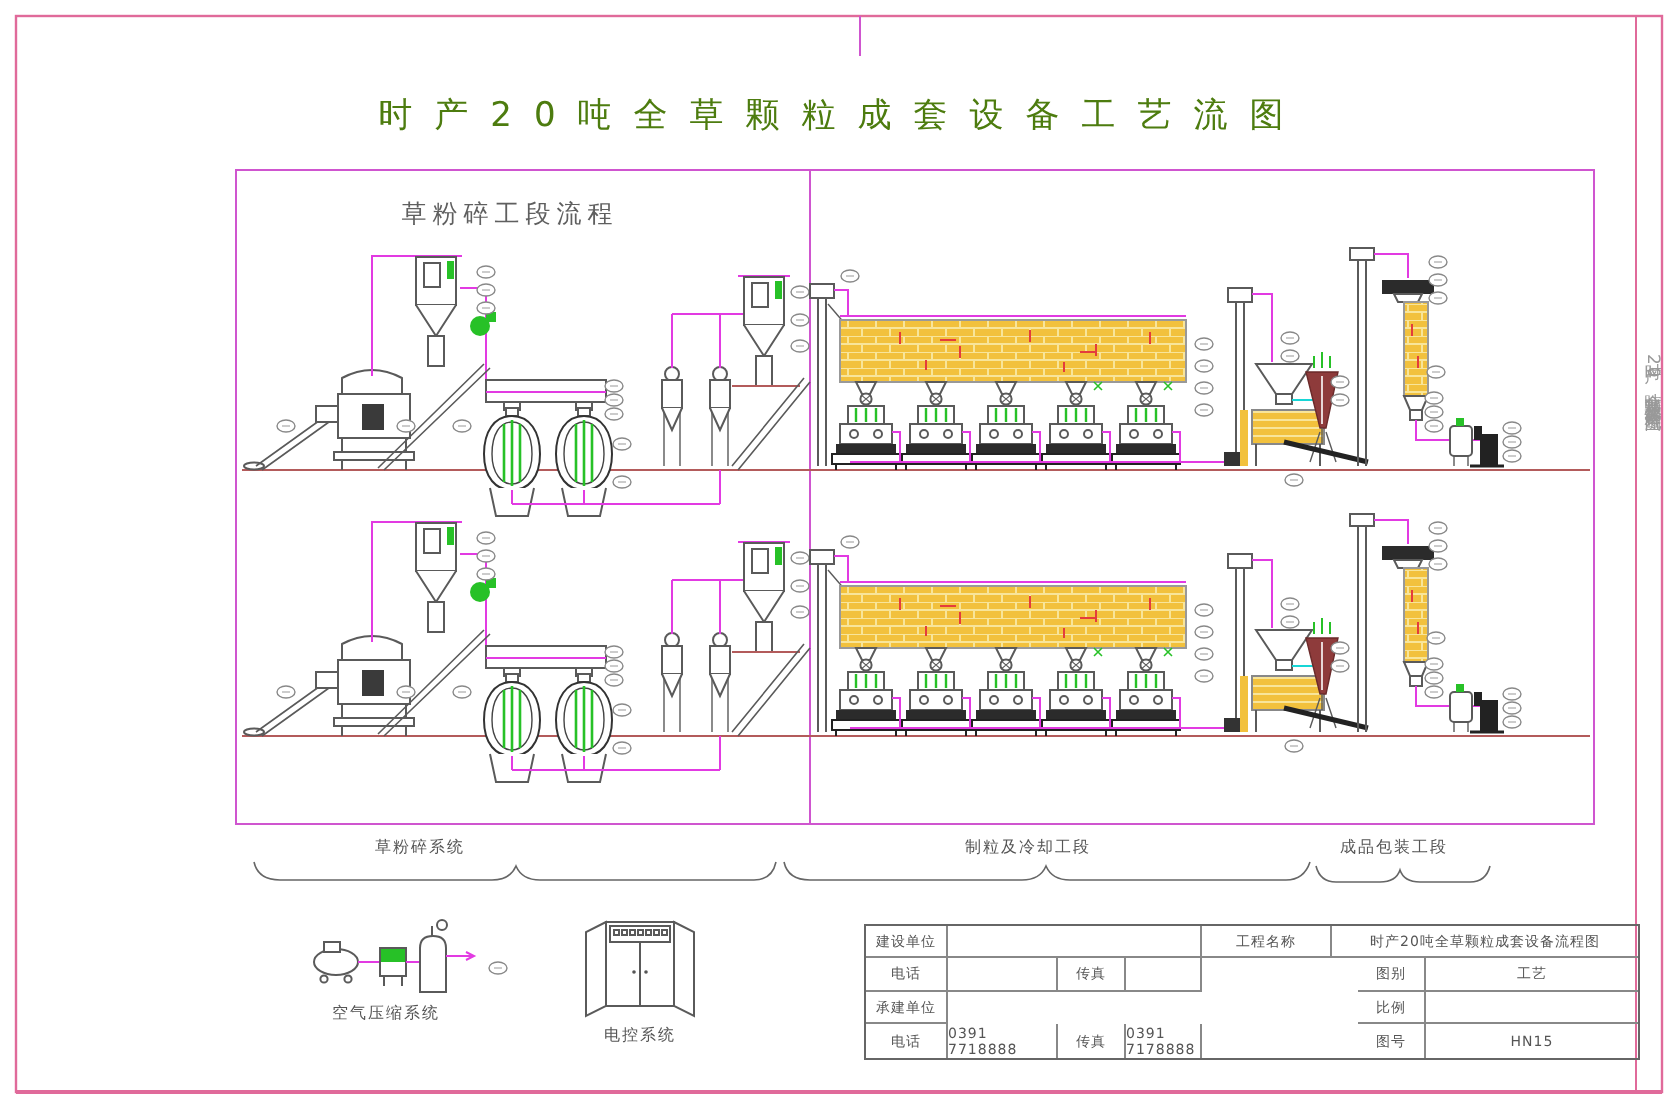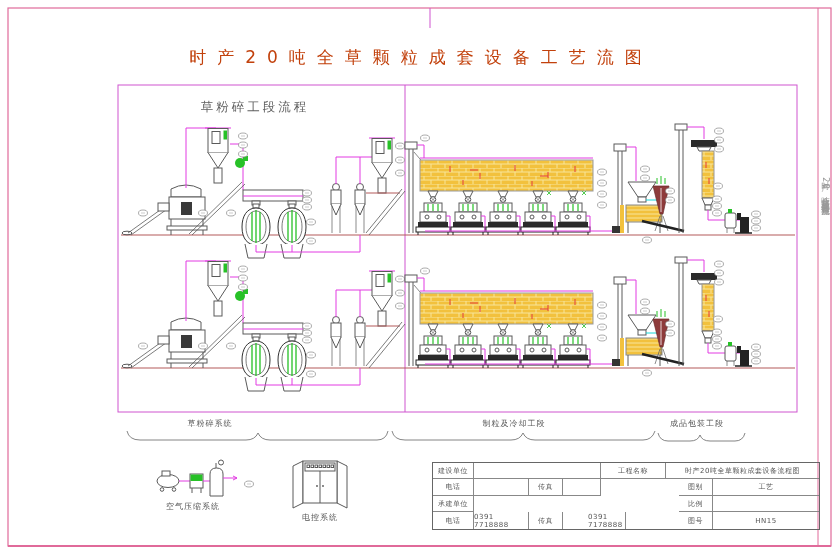--- a/index.html
+++ b/index.html
@@ -1,20 +1,20 @@
 <!DOCTYPE html>
 <html style="--pipe: #e23ae2; --frame: #cf55cf; --border_pink: #e06a9a; --ground: #b35b5b; --yellow: #f2c13d; --yellow_light: #f8e59a; --red: #e43c3c; --green: #27c127; --cyan: #17d6d6; --maroon: #8e3b3b; --dark: #222222; --line_gray: #5a5a5a;"><head>
 <meta charset="utf-8">
 <style>
   html,body{margin:0;padding:0;background:#ffffff;font-family:"DejaVu Sans","Liberation Sans",sans-serif;}
   #page{position:relative;width:839px;height:560px;background:#fff;overflow:hidden;}
   #page svg{position:absolute;left:0;top:0;}
   .ovl{position:absolute;color:#666;white-space:nowrap;}
   .ctr{transform:translateX(-50%);}
-  #title{top:46px;left:421px;font-size:17px;letter-spacing:11px;color:#c2410c;}
+  #title{top:46px;left:421px;font-size:17px;letter-spacing:11px;color:#4d7c0f;}
   #hdrL{top:99px;left:255px;font-size:12.5px;letter-spacing:3px;color:#5f5f5f;}
   #hdrR{top:96px;left:573px;font-size:12.5px;letter-spacing:3px;color:#5f5f5f;}
   .stage{top:418px;font-size:8px;color:#555;letter-spacing:1px;}
   .aux{font-size:8px;color:#555;letter-spacing:1px;}
   #vtext{top:175px;left:819px;width:13px;height:205px;writing-mode:vertical-rl;font-size:8.5px;color:#999;overflow:hidden;letter-spacing:1px;}
   
   #tblock{position:absolute;left:432px;top:462px;width:386px;height:66px;border:1px solid #666;box-sizing:content-box;font-size:7px;color:#555;}
   .cell{position:absolute;border-right:1px solid #888;border-bottom:1px solid #888;display:flex;align-items:center;justify-content:center;box-sizing:border-box;overflow:hidden;letter-spacing:0.5px;}
   .nb{border-bottom:none;} .nr{border-right:none;}
   
@@ -305,18 +305,18 @@
   <div class="cell" style="left:246px;top:16px;width:34px;height:17px;">图别</div>
   <div class="cell nr" style="left:280px;top:16px;width:106px;height:17px;">工艺</div>
 
   <div class="cell" style="left:0;top:33px;width:41px;height:16px;">承建单位</div>
   <div class="cell" style="left:246px;top:33px;width:34px;height:16px;font-family:Liberation Serif, serif;">比例</div>
   <div class="cell nr" style="left:280px;top:33px;width:106px;height:16px;"></div>
 
   <div class="cell nb" style="left:0;top:49px;width:41px;height:17px;">电话</div>
   <div class="cell nb" style="left:41px;top:49px;width:55px;height:17px;">0391 7718888</div>
   <div class="cell nb" style="left:96px;top:49px;width:34px;height:17px;">传真</div>
-  <div class="cell nb" style="left:130px;top:49px;width:38px;height:17px;margin-left:25px;">0391 7178888</div>
+  <div class="cell nb" style="left:130px;top:49px;width:38px;height:17px;">0391 7178888</div>
   <div class="cell nb" style="left:246px;top:49px;width:34px;height:17px;">图号</div>
   <div class="cell nb nr" style="left:280px;top:49px;width:106px;height:17px;">HN15</div>
 </div>
 
 </div>
 
 </body></html>

